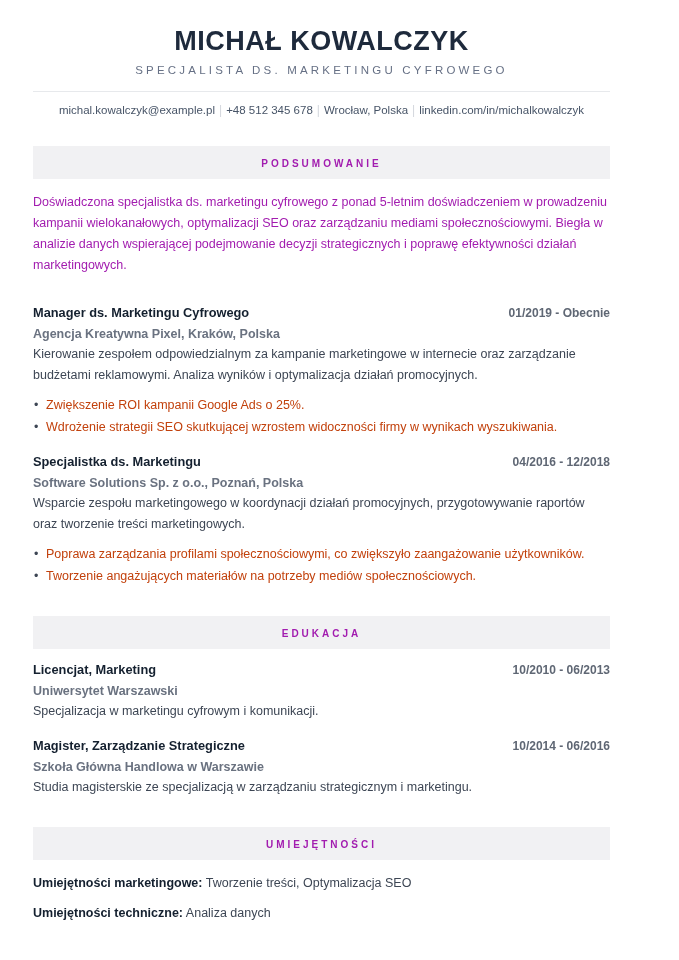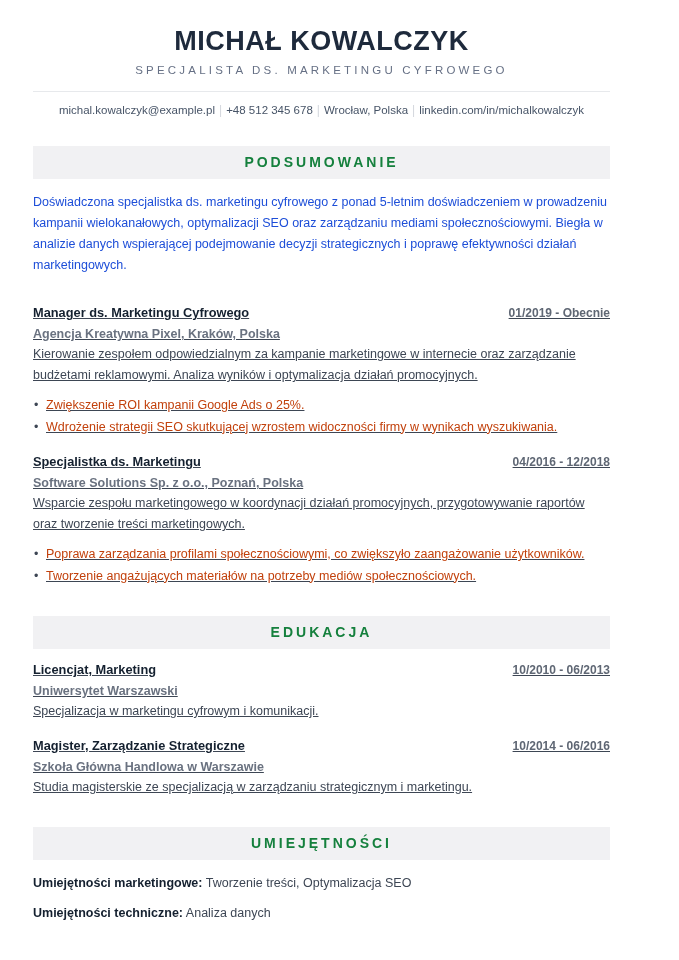--- a/index.html
+++ b/index.html
@@ -50,34 +50,34 @@
   }
   .contact-sep { color: #d3d7dd; font-size: 12px; }
   
   .section { margin-top: 29px; }
   .section-banner {
     background: #f1f1f3;
     text-align: center;
     padding: 7px 0 8px 0;
   }
   .section-banner span {
-    font-size: 14px;
+    font-size: 10px;
     font-weight: 700;
     letter-spacing: 3px;
-    color: #15803d;
+    color: #a21caf;
     margin-top: 45px;
   }
   .section-body { margin-top: 13px; }
   .body-text {
     font-size: 12.5px;
     line-height: 1.68;
-    color: #1d4ed8;
-  }
-  
-  .entry { margin-top: 16px; text-decoration: underline; }
+    color: #a21caf;
+  }
+  
+  .entry { margin-top: 16px; }
   .entry:first-child { margin-top: 0; }
   .entry-head {
     display: flex;
     justify-content: space-between;
     align-items: baseline;
   }
   .entry-title {
     font-size: 12.8px;
     font-weight: 700;
     color: #14202f;

